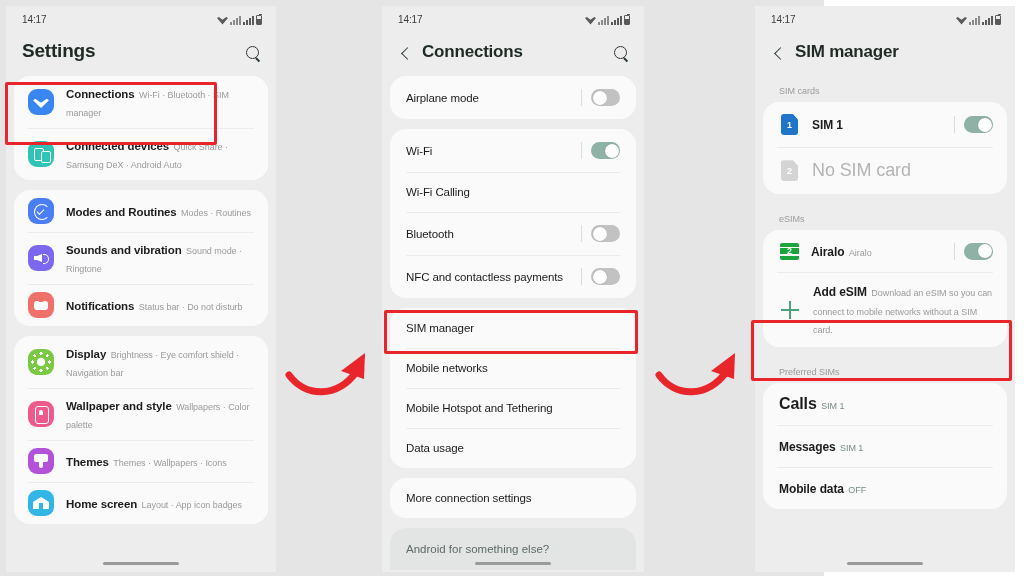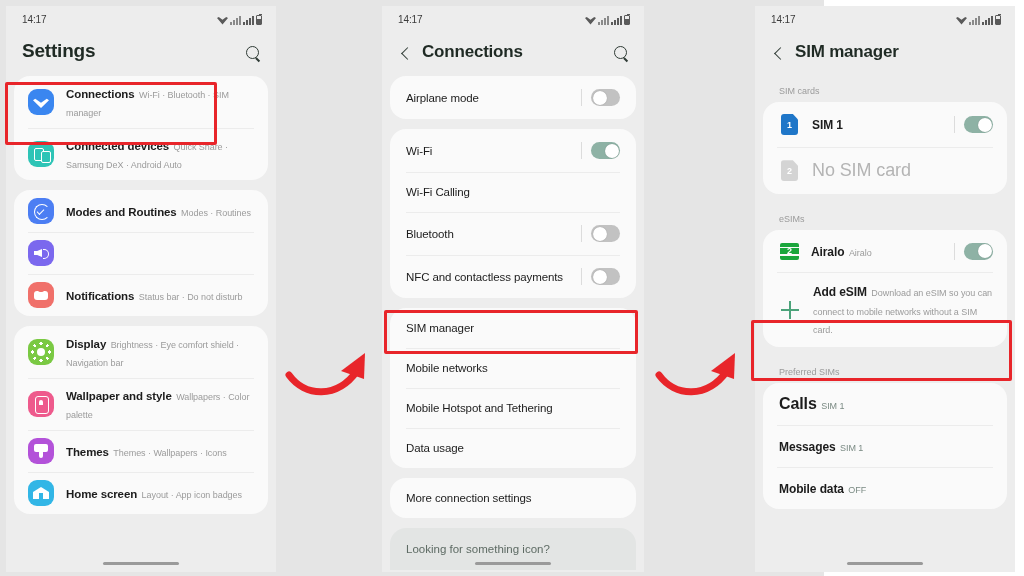--- a/index.html
+++ b/index.html
@@ -523,20 +523,24 @@
       <div class="card">
         <div class="row two-line">
           <span class="row-icon ic-modes"></span>
           <span class="row-text">
             <span class="row-title">Modes and Routines</span>
             <span class="row-sub">Modes  ·  Routines</span>
           </span>
         </div>
         <div class="row two-line">
           <span class="row-icon ic-sound"></span>
+          <span class="row-text">
+            <span class="row-title">Sounds and vibration</span>
+            <span class="row-sub">Sound mode  ·  Ringtone</span>
+          </span>
         </div>
         <div class="row two-line">
           <span class="row-icon ic-notif"></span>
           <span class="row-text">
             <span class="row-title">Notifications</span>
             <span class="row-sub">Status bar  ·  Do not disturb</span>
           </span>
         </div>
       </div>
 
@@ -665,21 +669,21 @@
           <span class="prow-label">Data usage</span>
         </div>
       </div>
 
       <div class="card">
         <div class="prow">
           <span class="prow-label">More connection settings</span>
         </div>
       </div>
 
-      <div class="looking-row">Looking for something icon?</div>
+      <div class="looking-row">Android for something else?</div>
 
     </div>
 
     <div class="home-indicator"></div>
   </div>
 
   <div class="phone" id="phone-3">
 
     <div class="status-bar">
       <span class="status-time">14:17</span>

